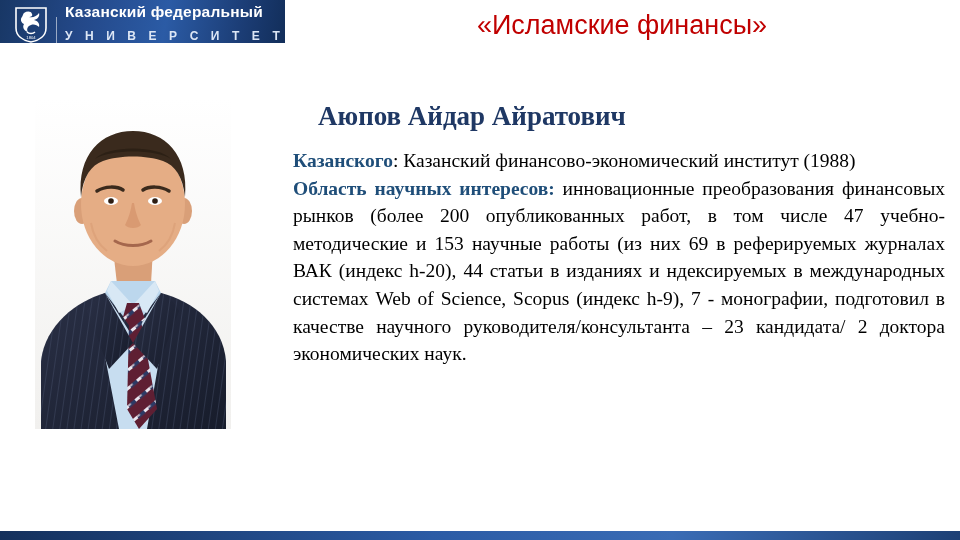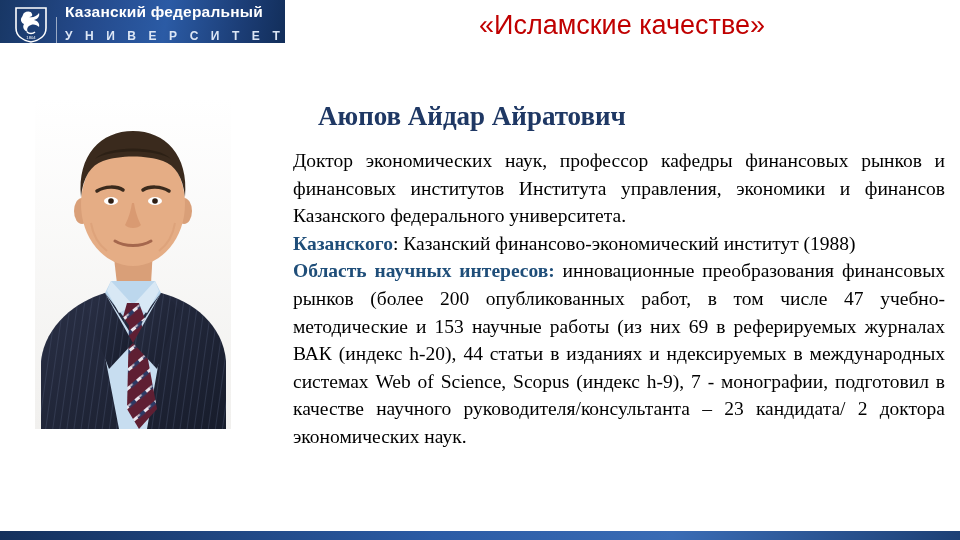--- a/index.html
+++ b/index.html
@@ -89,21 +89,21 @@
     <text x="18" y="33" text-anchor="middle" font-size="4.2" fill="#ffffff" font-family="Liberation Sans, sans-serif">1804</text>
   </svg>
   <div class="logo-sep"></div>
   <div class="logo-text">
     <div class="l1">Казанский федеральный</div>
     <div class="l2">У Н И В Е Р С И Т Е Т</div>
   </div>
 </div>
 
 <div class="slide-title">
-  <div>«Исламские качестве»</div>
+  <div>«Исламские финансы»</div>
 </div>
 
 <div class="photo">
   <svg viewBox="0 0 196 330">
     <defs>
       <linearGradient id="bgg" x1="0" y1="0" x2="0" y2="1">
         <stop offset="0" stop-color="#ffffff"></stop>
         <stop offset="1" stop-color="#f1f0ee"></stop>
       </linearGradient>
       <linearGradient id="suitg" x1="0" y1="0" x2="1" y2="1">
@@ -165,18 +165,17 @@
     <path d="M80 142 C90 148 106 148 116 142" stroke="#a5674d" stroke-width="3" fill="none" stroke-linecap="round"></path>
 
     <path d="M56 124 C58 136 64 146 72 152" stroke="#d89c74" stroke-width="2" fill="none" opacity=".6"></path>
     <path d="M140 124 C138 136 132 146 124 152" stroke="#d89c74" stroke-width="2" fill="none" opacity=".6"></path>
   </svg>
 </div>
 
 <div class="person-name">Аюпов Айдар Айратович</div>
 
 <div class="bio">
-  <p>Доктор экономических наук, профессор кафедры финансовых рынков и финансовых институтов Института управления, экономики и финансов Казанского федерального университета.</p>
   <p><span class="label">Казанского</span><span>: Казанский финансово-экономический институт (1988)</span></p>
   <p><span class="label">Область научных интересов:</span><span> инновационные преобразования финансовых рынков (более 200 опубликованных работ, в том числе 47 учебно- методические и 153 научные работы (из них 69 в реферируемых журналах ВАК (индекс h-20), 44 статьи в изданиях и ндексируемых в международных системах Web of Science, Scopus (индекс h-9), 7 - монографии, подготовил в качестве научного руководителя/консультанта – 23 кандидата/ 2 доктора экономических наук.</span></p>
 </div>
 
 <div class="bottom-bar"></div>
 
 </body></html>

